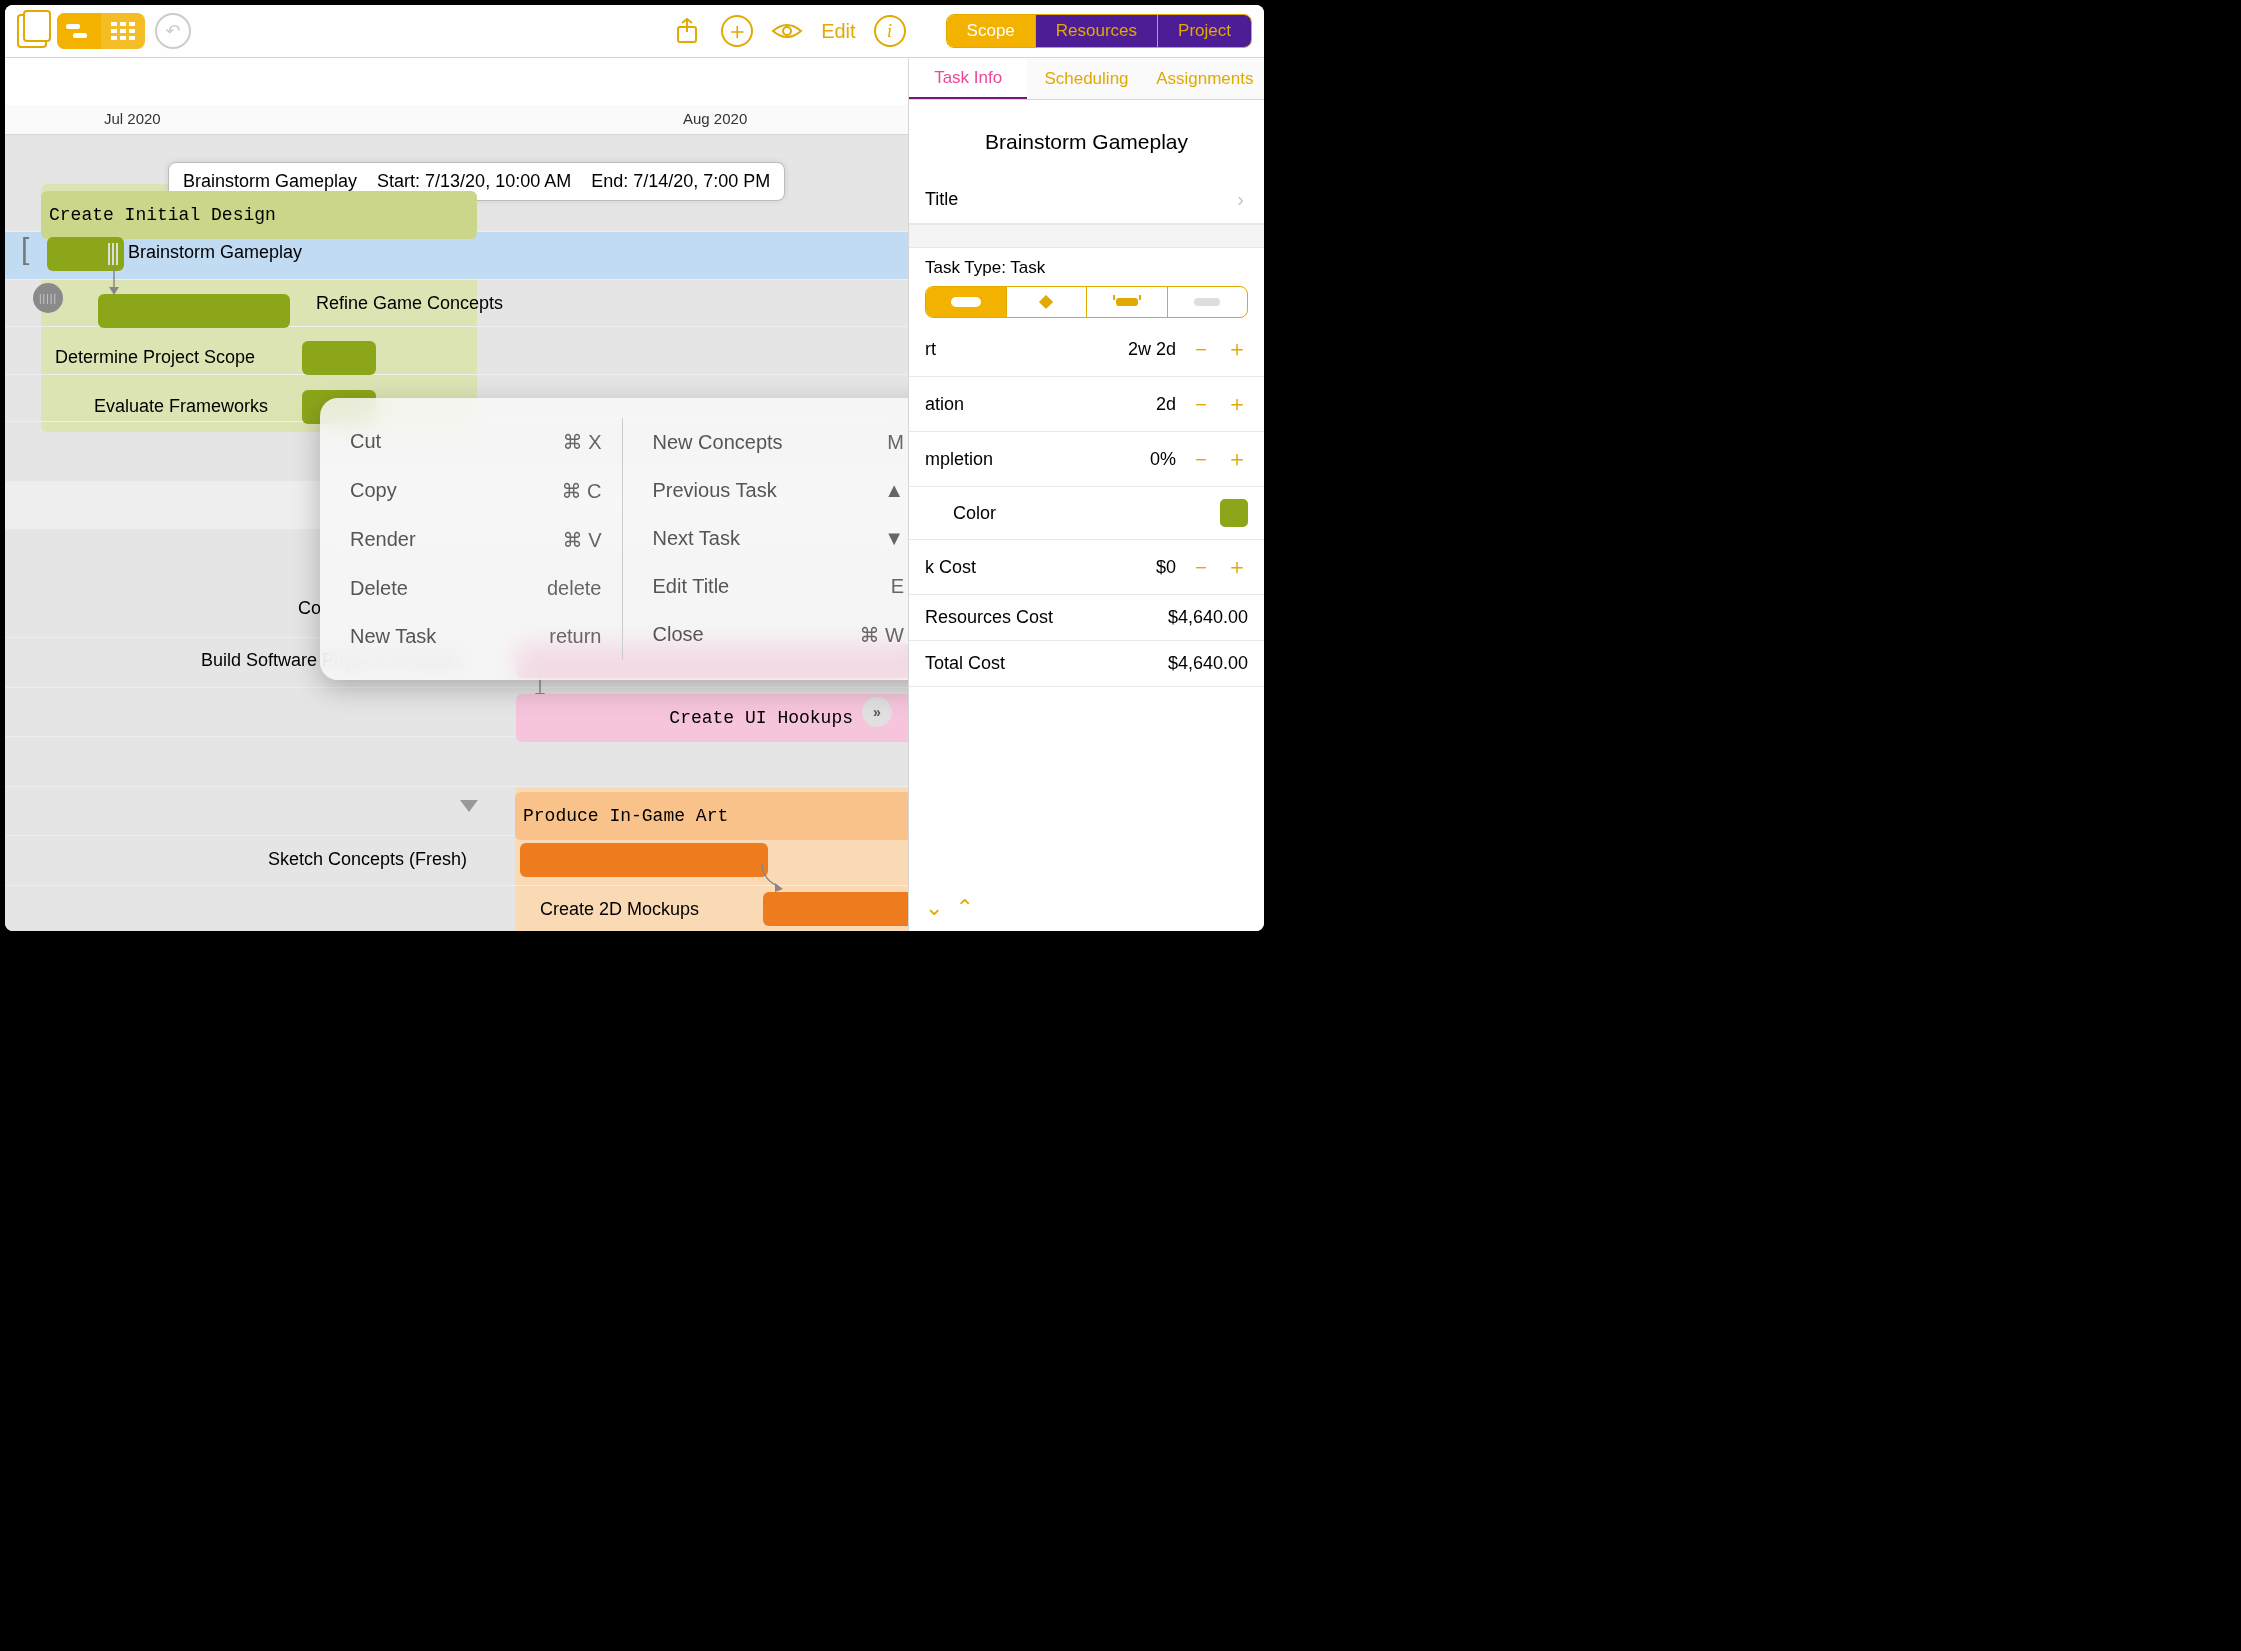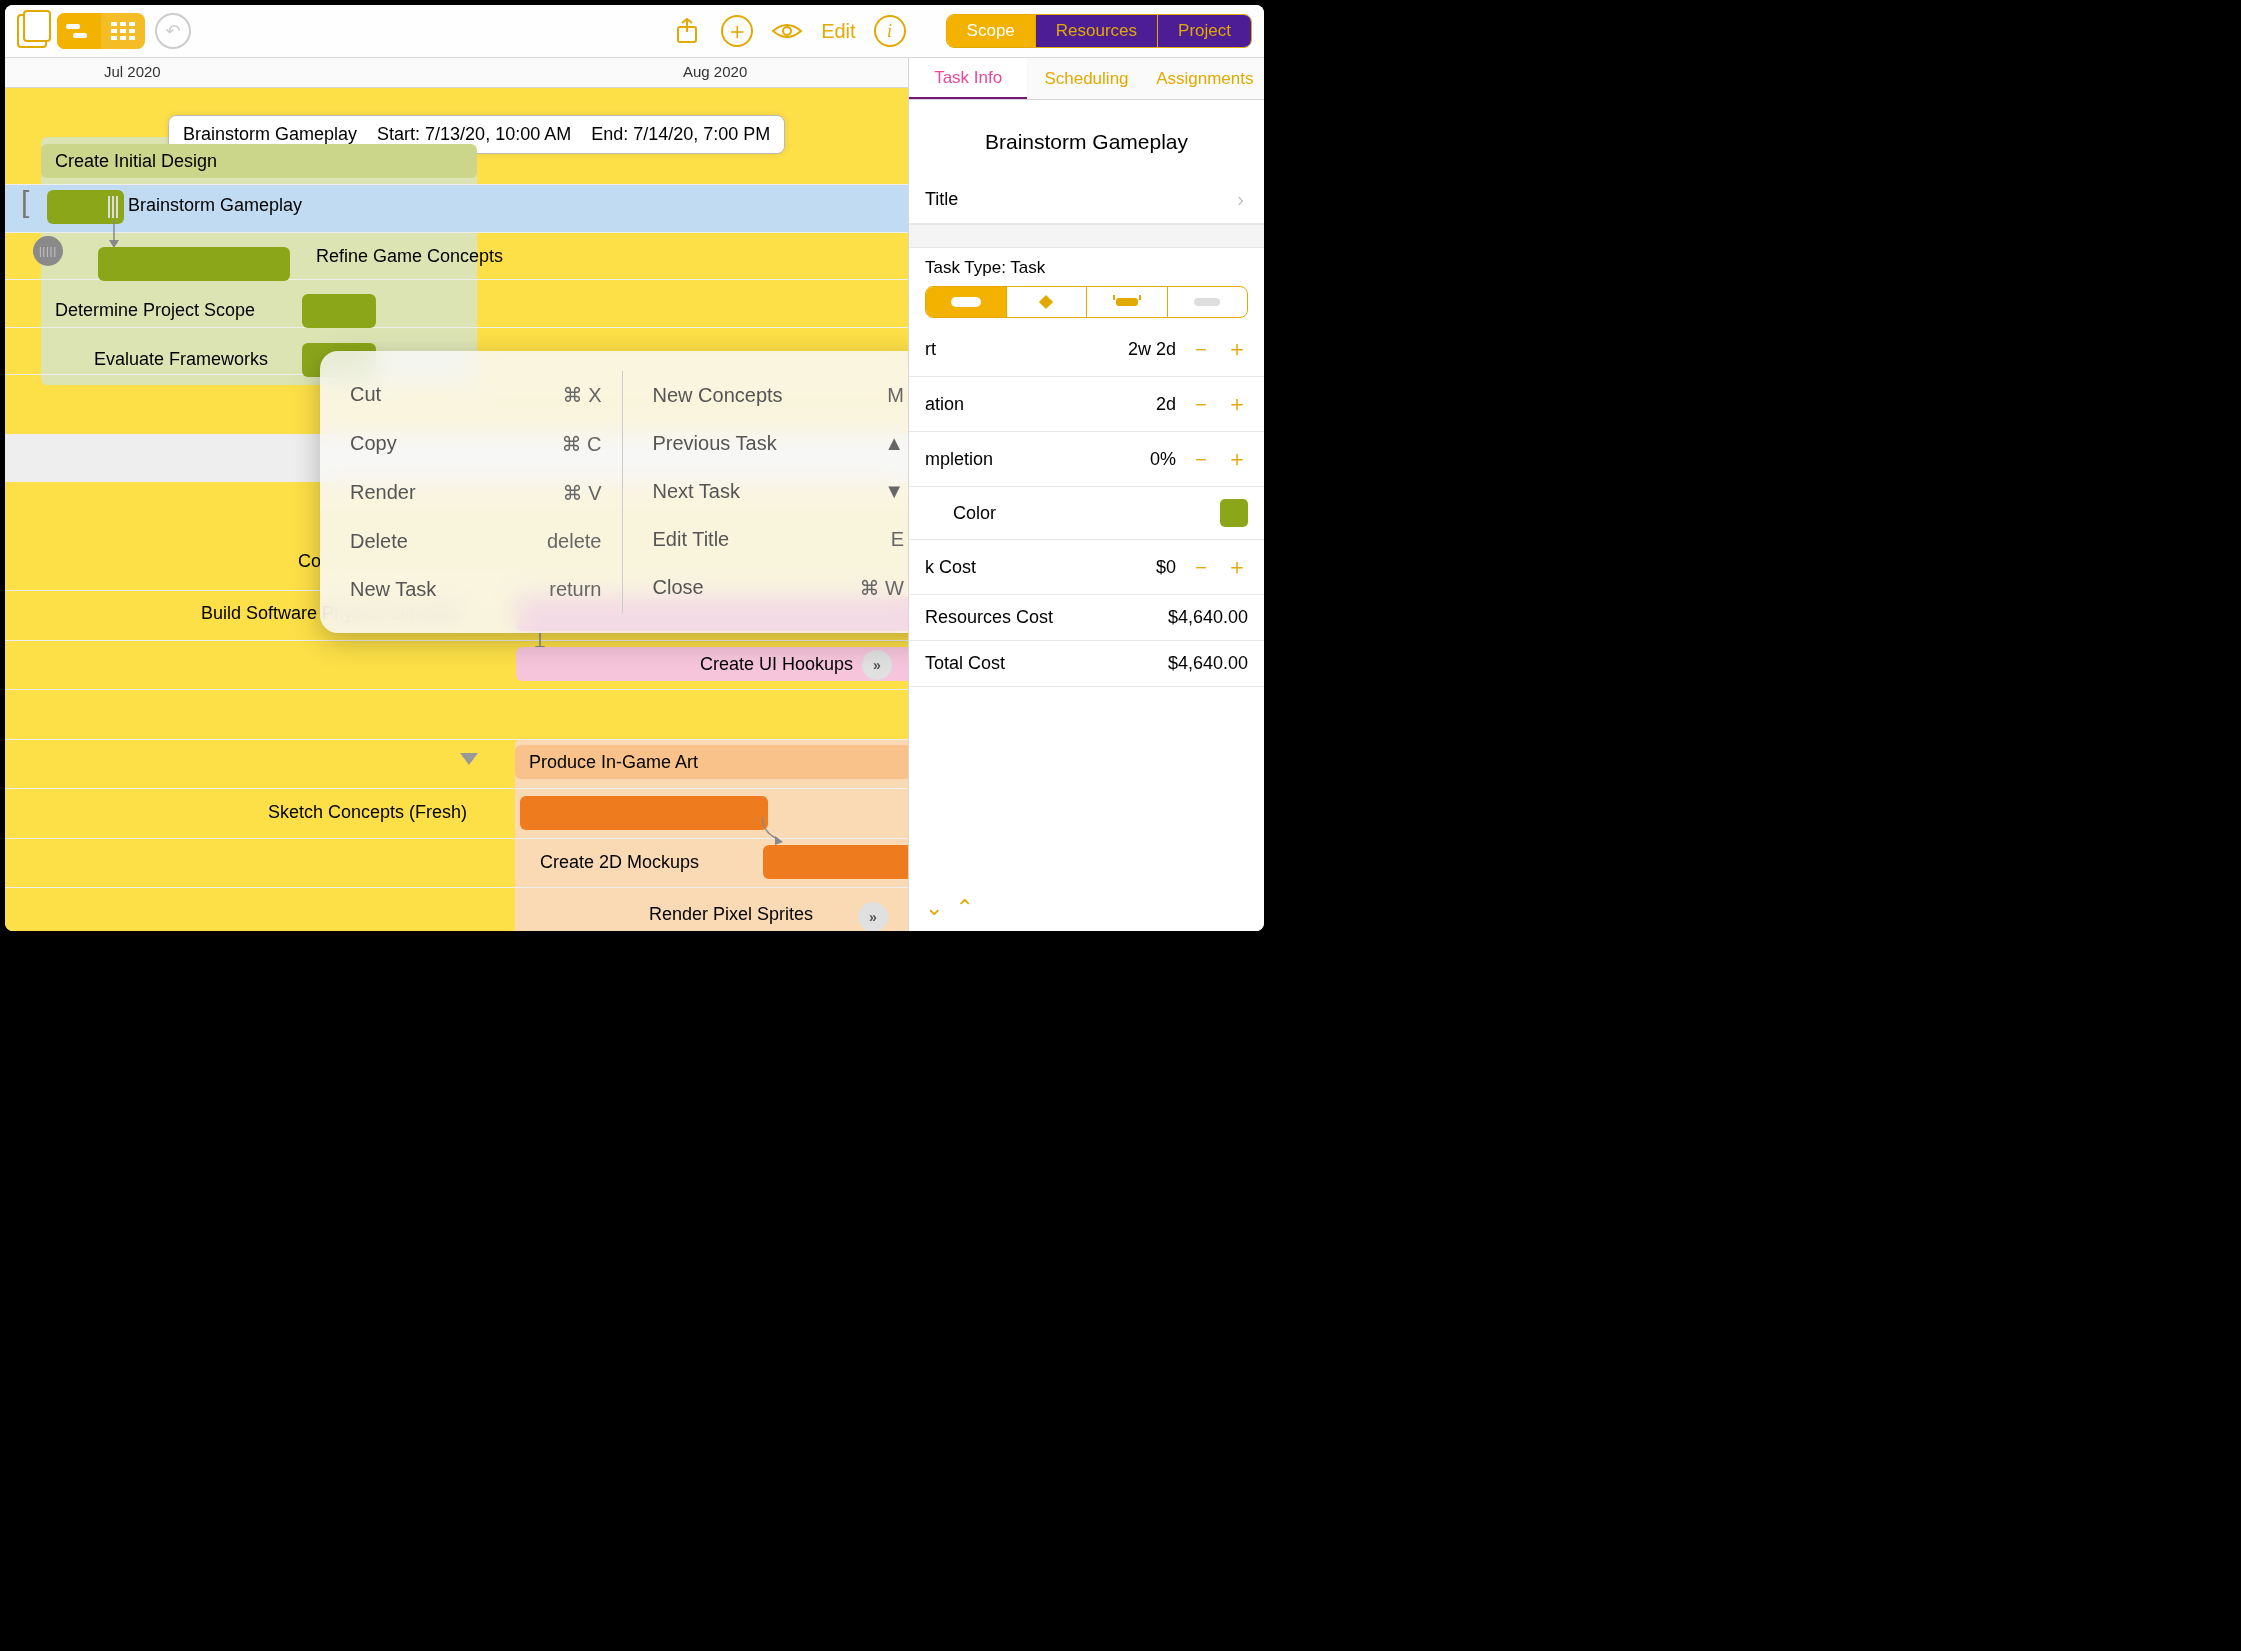--- a/index.html
+++ b/index.html
@@ -97,21 +97,21 @@
   position: relative;
   font-size: 15px;
   color: #333;
 }
 .timeline-hdr span { position: absolute; top: 5px; }
 .th-jul { left: 99px; }
 .th-aug { left: 678px; }
 
 
 .main { display: flex; height: calc(100% - 53px); }
-.gantt { flex: 1; position: relative; overflow: hidden; background: #fde047; }
+.gantt { flex: 1; position: relative; overflow: hidden; background: #e5e5e5; margin-top: 47px; }
 .inspector {
   width: 356px;
   border-left: 1px solid #d6d6d6;
   background: #fff;
   display: flex;
   flex-direction: column;
 }
 
 
 .grow {
@@ -122,27 +122,28 @@
 }
 .grow.sel { background: #c0dbf2; }
 .bar {
   position: absolute;
   height: 34px;
   top: 7px;
   border-radius: 6px;
 }
 .grouplabel {
   position: absolute;
-  height: 34px;
+  height: 48px;
   top: 7px;
   display: flex;
   align-items: center;
-  padding: 0 14px;
+  padding: 0 8px;
   font-size: 18px;
   border-radius: 6px;
+  font-family: Liberation Mono, monospace;
 }
 .rlabel {
   position: absolute;
   font-size: 18px;
   color: #000;
 }
 
 .grp-bg {
   position: absolute;
   border-radius: 6px;

